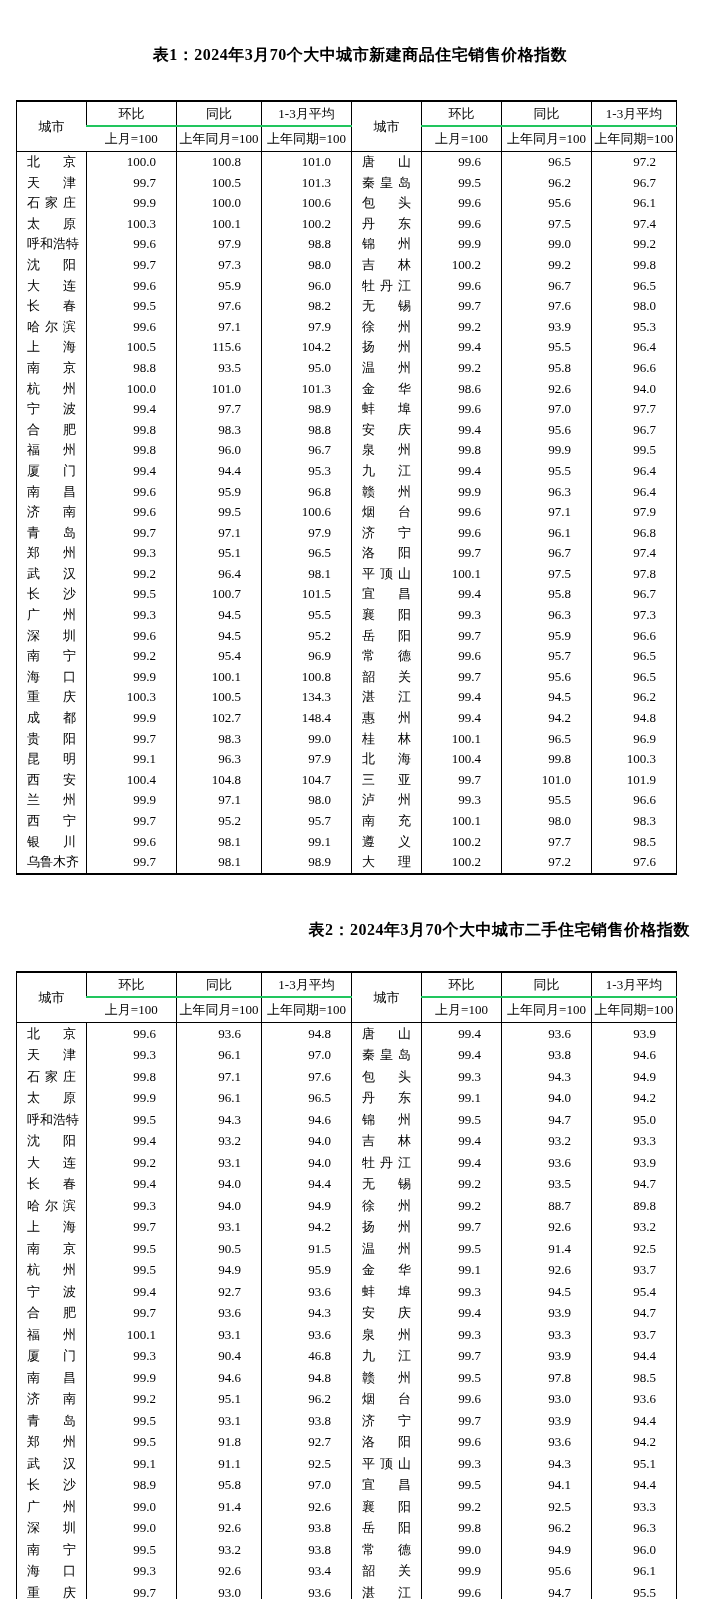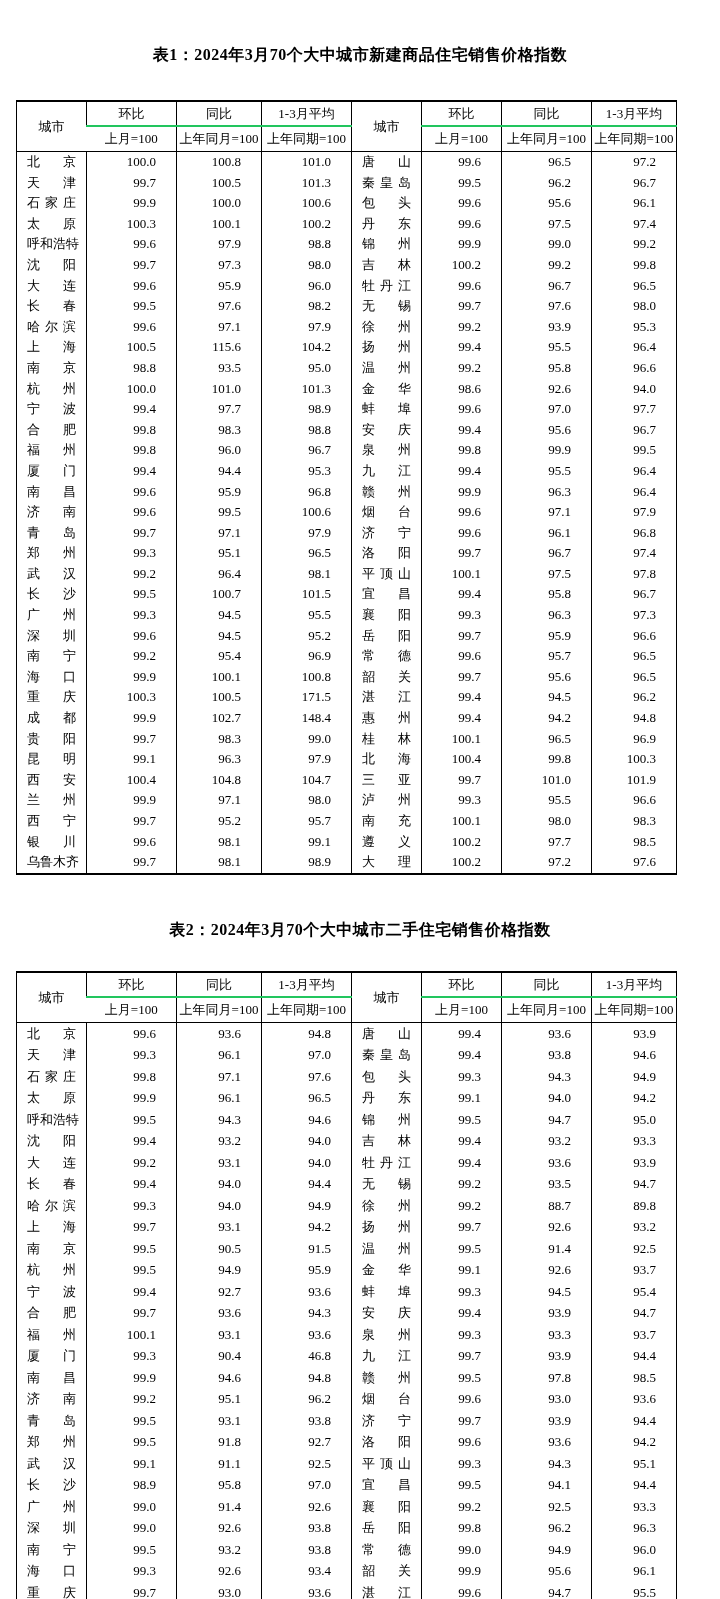--- a/index.html
+++ b/index.html
@@ -17,21 +17,21 @@
   .tbl-title {
     width: 660px;
     margin-left: 30px;
     text-align: center;
     font-weight: bold;
     font-size: 16px;
     line-height: 22px;
     letter-spacing: 0.5px;
   }
   .title1 { padding-top: 0; margin-bottom: 34px; margin-top: 44px; }
-  .title2 { margin-top: 44px; margin-bottom: 30px; }
+  .title2 { margin-top: 44px; margin-bottom: 30px; text-align: right; }
   table.idx {
     table-layout: fixed;
     border-collapse: collapse;
     margin-left: 16px;
     width: 660px;
     border-top: 2px solid #000;
     border-bottom: 2px solid #000;
     border-left: 1px solid #000;
     border-right: 1px solid #000;
     font-size: 13px;
@@ -362,21 +362,21 @@
           <td class="num">100.8</td>
           <td class="city">韶关</td>
           <td class="num">99.7</td>
           <td class="num">95.6</td>
           <td class="num">96.5</td>
         </tr>
         <tr>
           <td class="city">重庆</td>
           <td class="num">100.3</td>
           <td class="num">100.5</td>
-          <td class="num">171.5</td>
+          <td class="num">134.3</td>
           <td class="city">湛江</td>
           <td class="num">99.4</td>
           <td class="num">94.5</td>
           <td class="num">96.2</td>
         </tr>
         <tr>
           <td class="city">成都</td>
           <td class="num">99.9</td>
           <td class="num">102.7</td>
           <td class="num">148.4</td>

